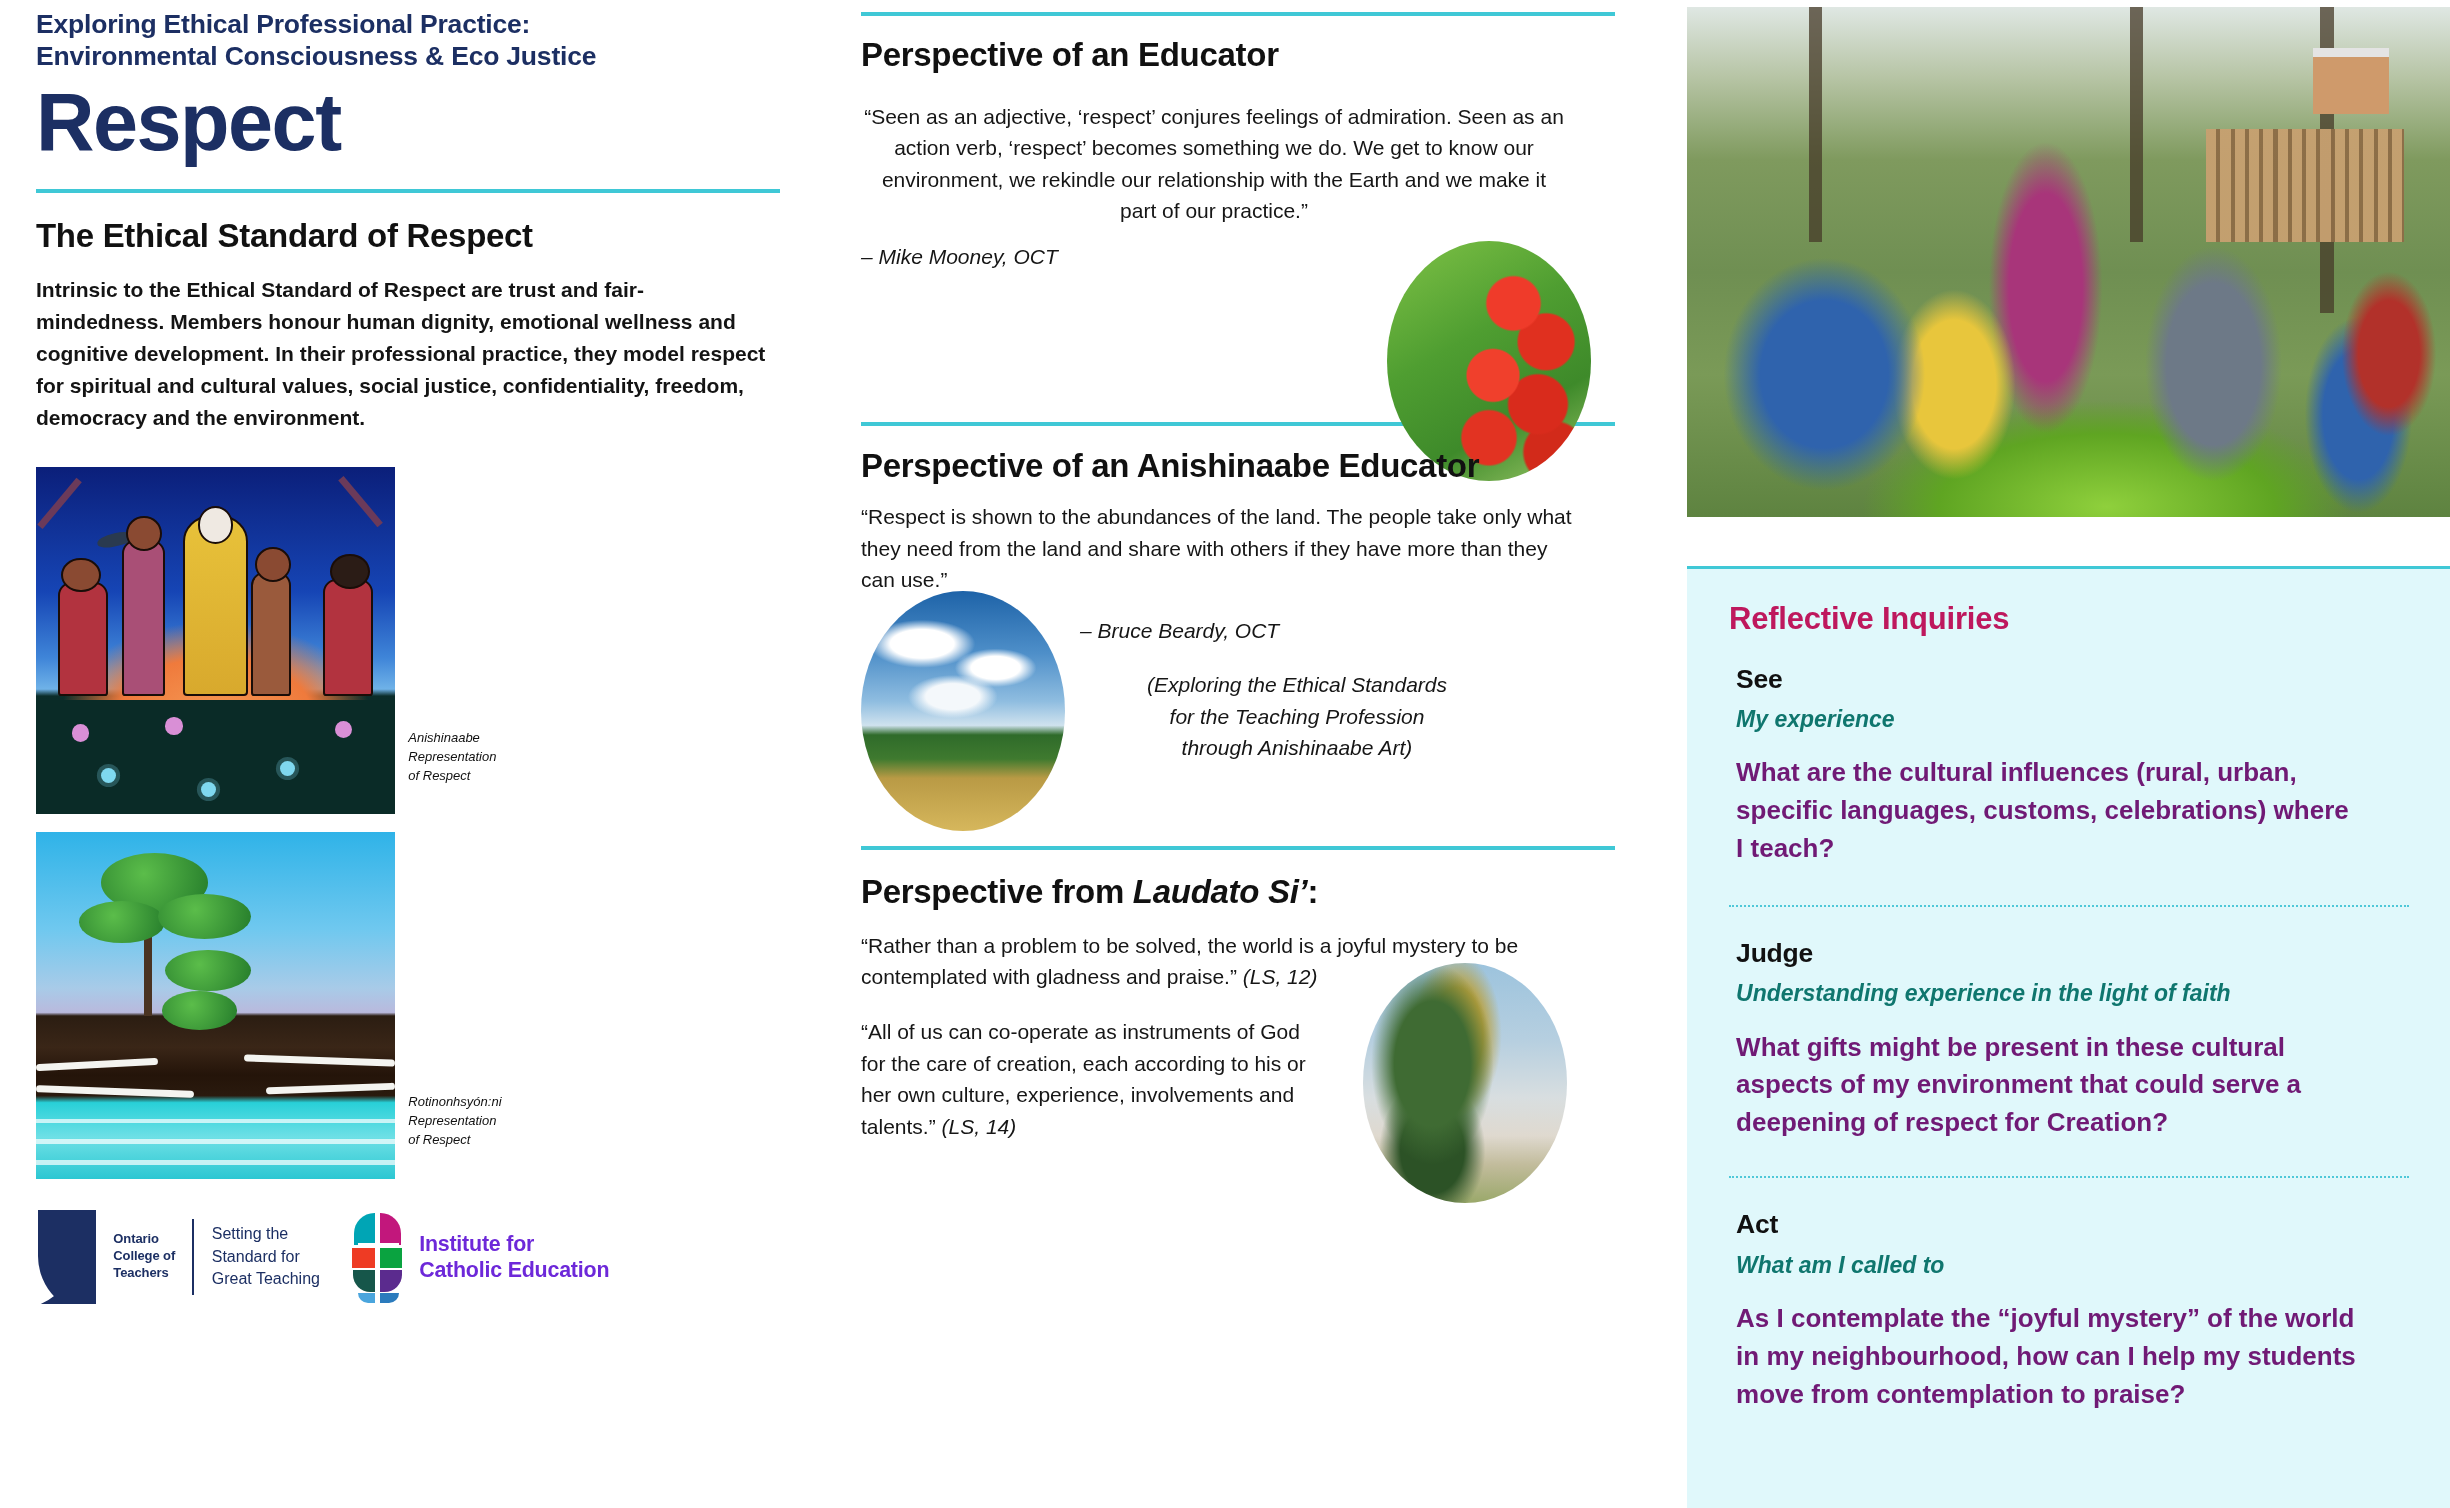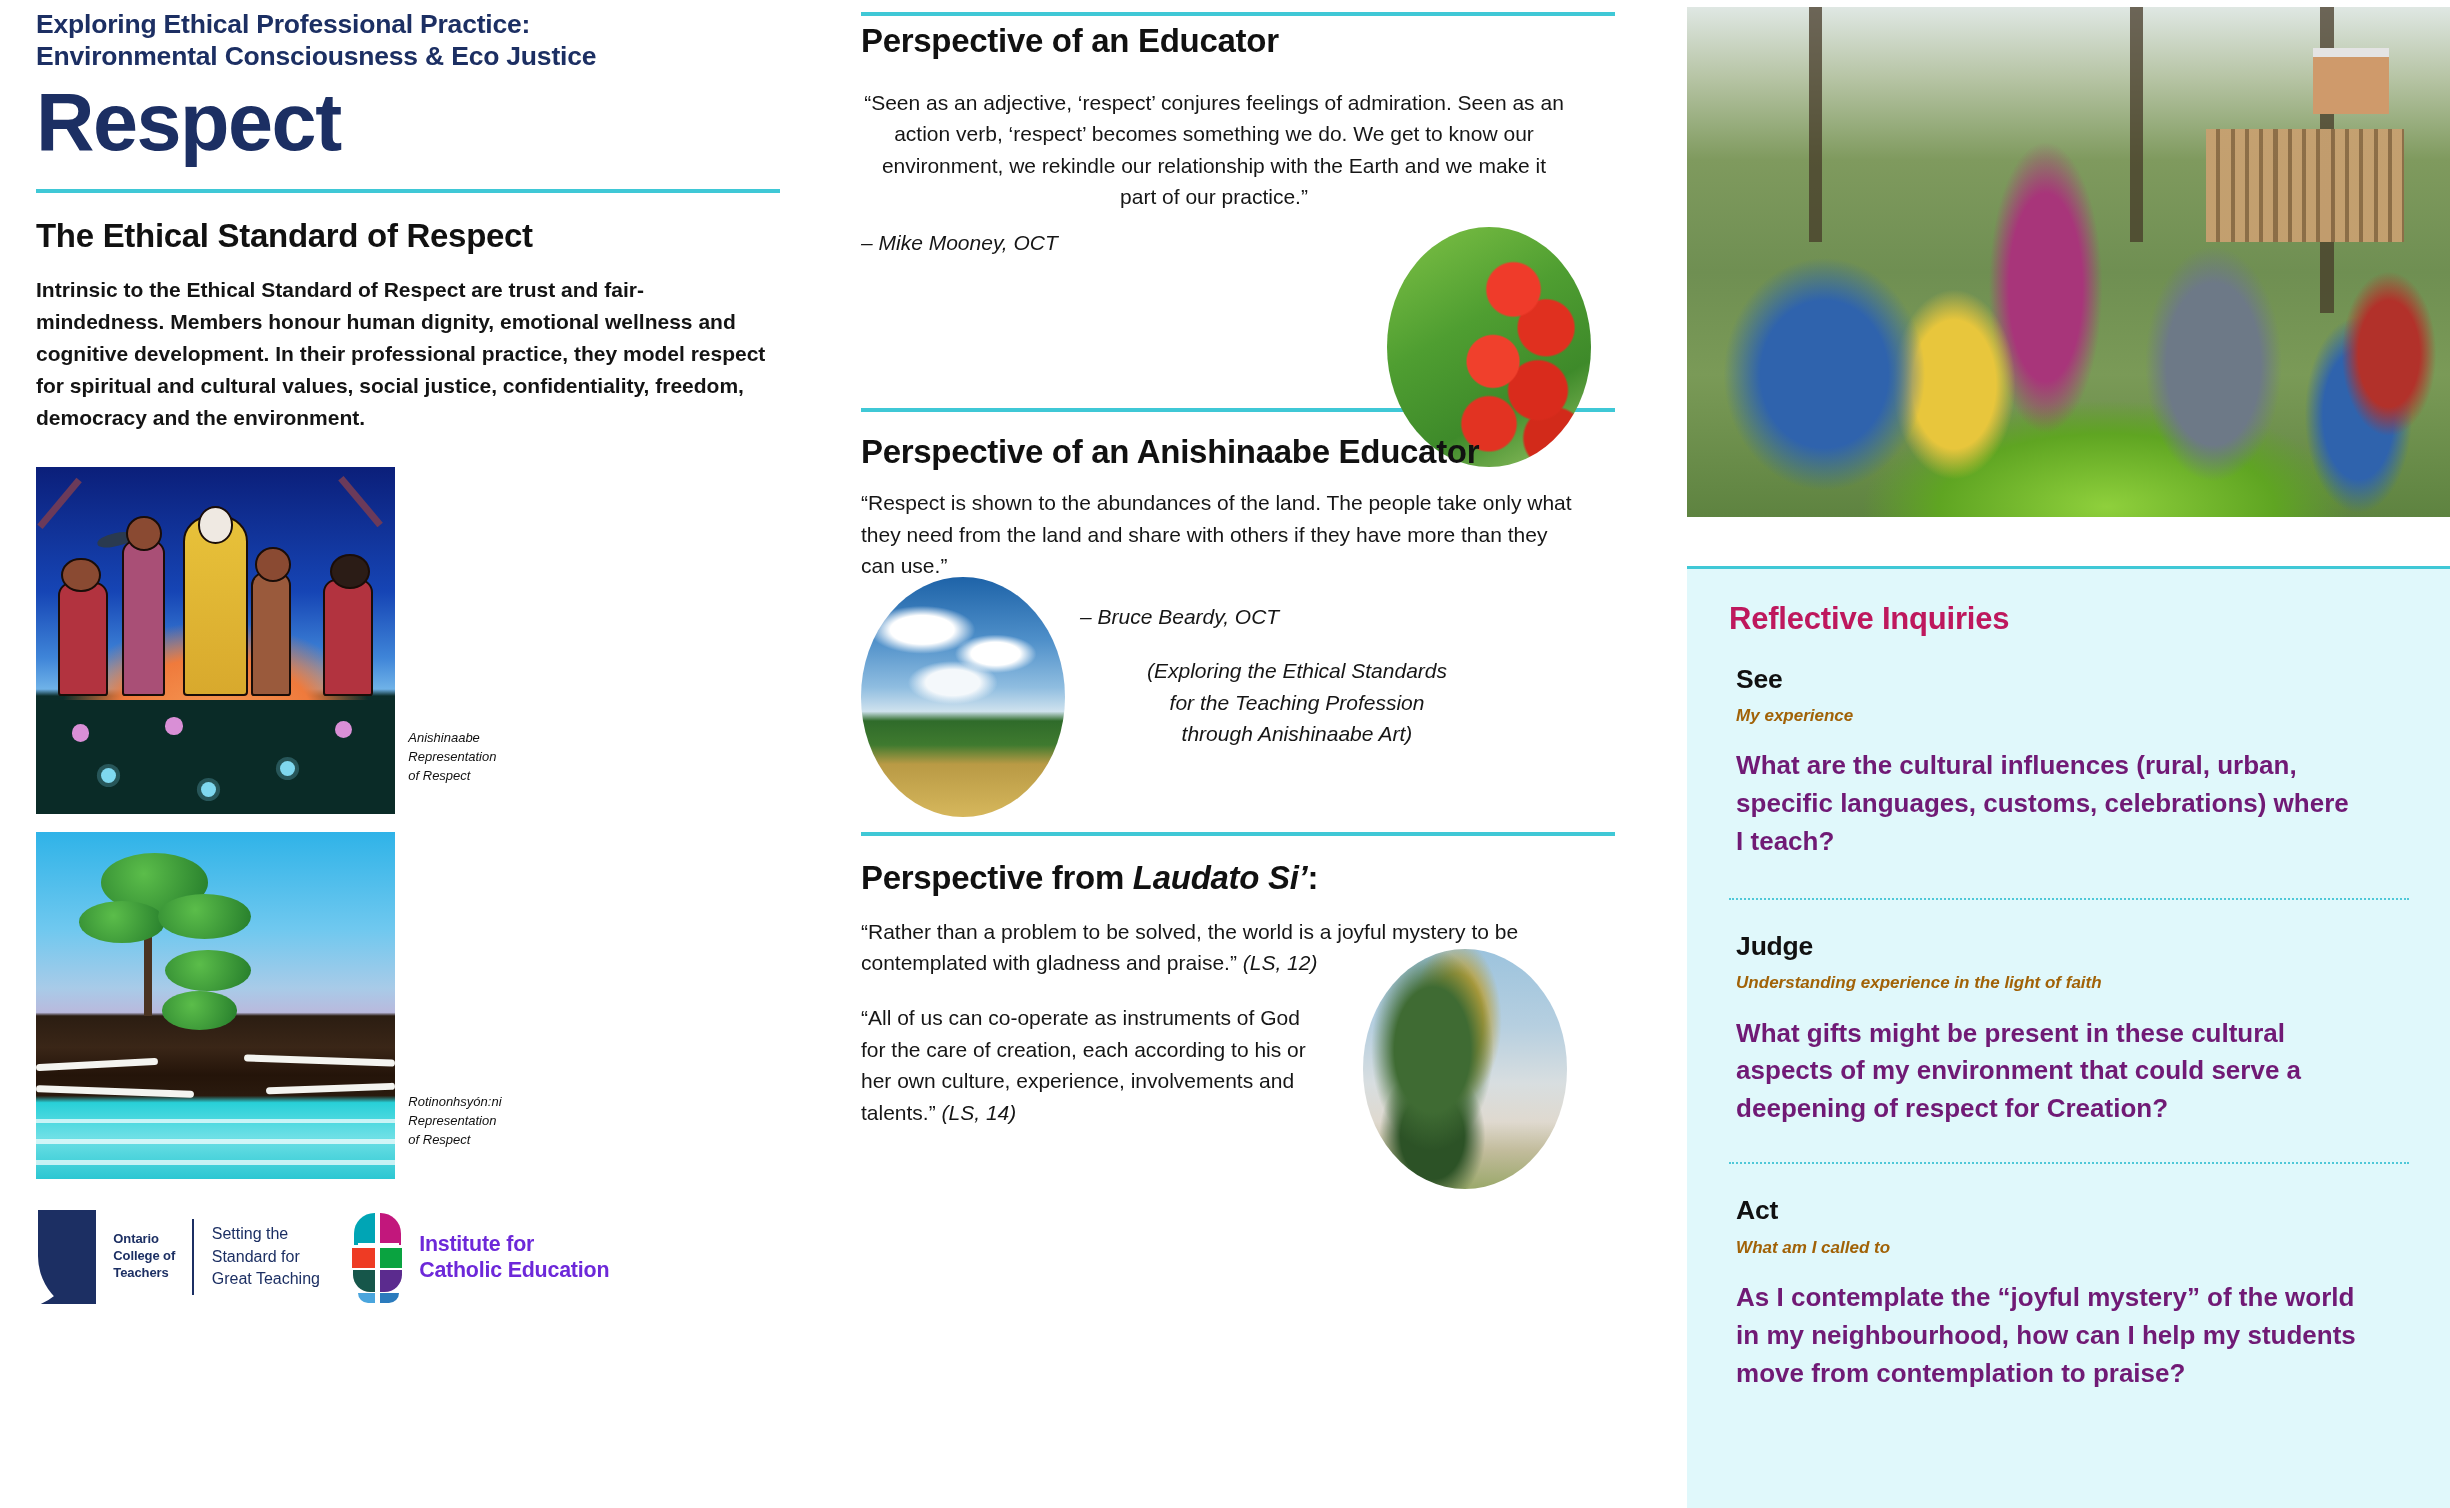--- a/index.html
+++ b/index.html
@@ -204,21 +204,21 @@
     border-top:3.6px solid #3fc8d6;
     padding:32px 41px 0 42px;
   }
   .panel h3 {
     font-size:31px; font-weight:bold; letter-spacing:-0.2px; color:#be185d;
   }
   .panel .sub-h {
     font-size:26.5px; font-weight:bold; color:#111; letter-spacing:-0.2px;
   }
   .panel .ital {
-    font-size:17px; font-style:italic; font-weight:bold; color:#a16207;
+    font-size:23px; font-style:italic; font-weight:bold; color:#0f766e;
   }
   .panel .q {
     font-size:26px; font-weight:bold; line-height:1.46; color:#701a75;
   }
   .dotted {
     border-top:2.5px dotted #4fc8d8; width:100%;
   }
 
   
   .logos { display:flex; align-items:center; gap:30px; }
@@ -347,21 +347,21 @@
 Catholic Education</div>
     </div>
   </div>
 </div>
 
 <div class="col-mid">
 
   <div class="teal-rule" style="margin-top:12.2px;"></div>
 
   <div style="position:relative;">
-    <h2 class="sect" style="margin-top:7px;">Perspective of an Educator</h2>
+    <h2 class="sect" style="margin-top:21px;">Perspective of an Educator</h2>
     <div class="quote-txt" style="margin-top:27px; width:706px;text-align:center;">“Seen as an adjective, ‘respect’ conjures feelings of admiration. Seen as an action verb, ‘respect’ becomes something we do. We get to know our environment, we rekindle our relationship with the Earth and we make it part of our practice.”</div>
     <div class="attrib" style="margin-top:18.3px;">– Mike Mooney, OCT</div>
     <div class="oval-tomato" style="position:absolute; right:24.5px; top:204px;"></div>
   </div>
 
   <div class="teal-rule" style="margin-top:153px;"></div>
 
   <div style="position:relative;">
     <h2 class="sect" style="margin-top:22.4px;">Perspective of an Anishinaabe Educator</h2>
     <div class="quote-txt" style="margin-top:16.3px; width:714px;"> “Respect is shown to the abundances of the land. The people take only what they need from the land and share with others if they have more than they can use.”</div>

